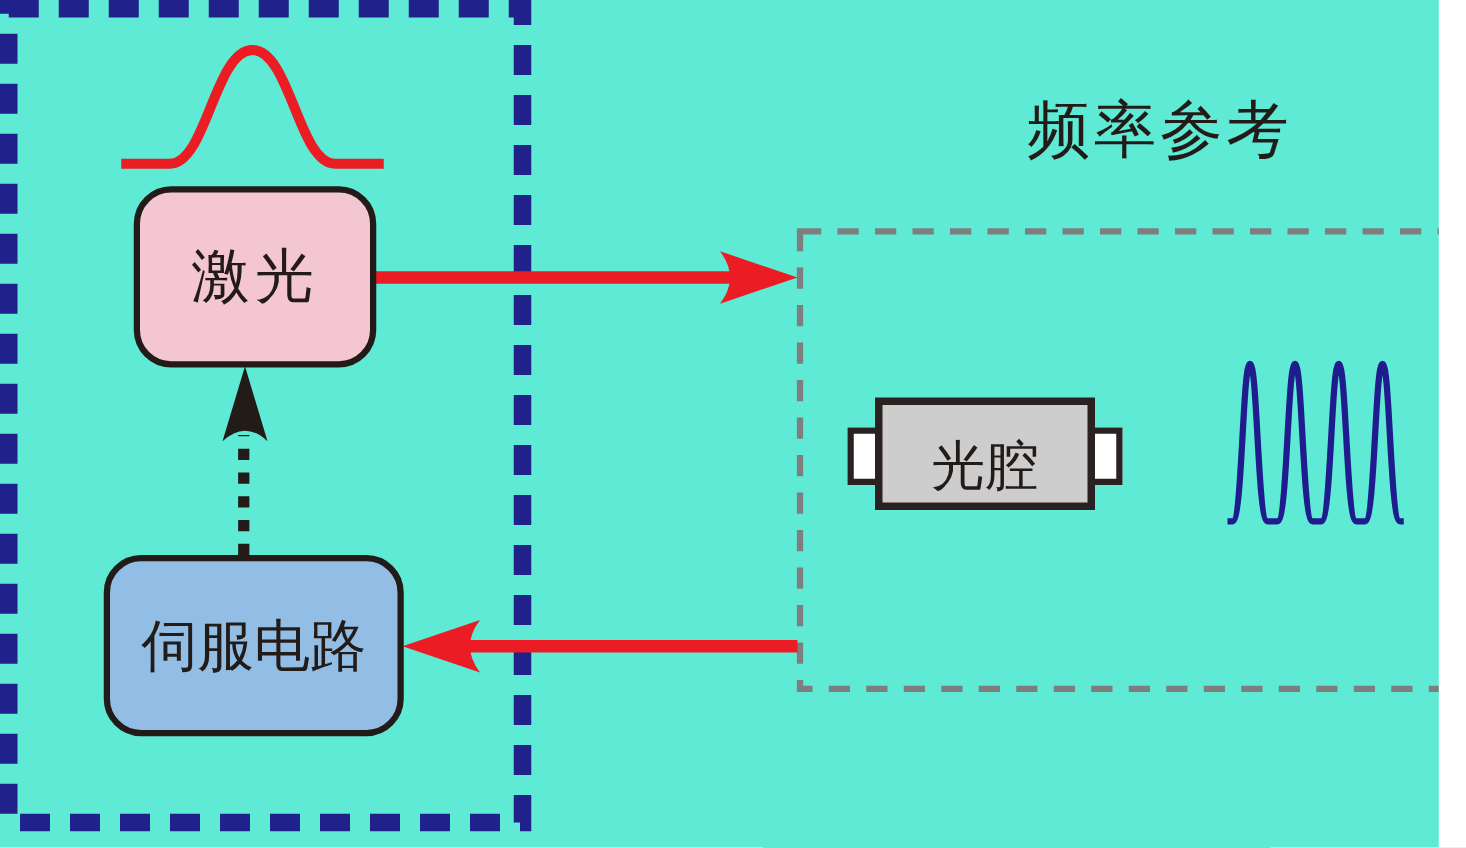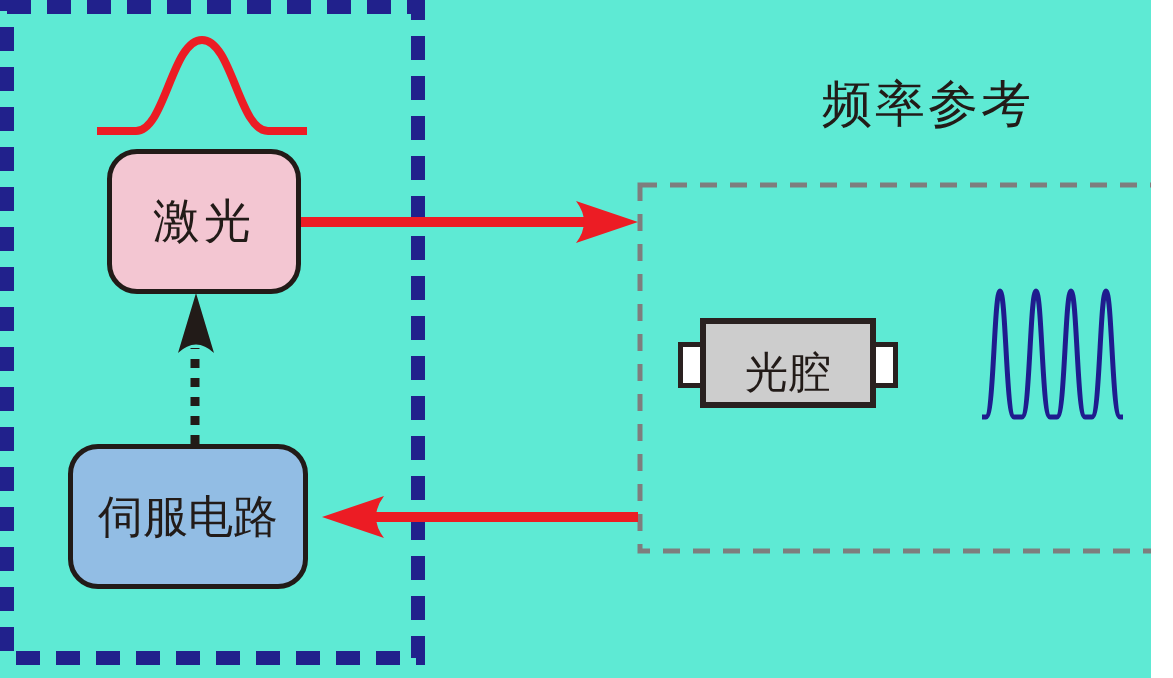--- a/index.html
+++ b/index.html
@@ -20,21 +20,21 @@
   #laser-box{
     left:107px;top:149px;width:194px;height:145px;
     background:var(--pink);
     border:5px solid var(--ink);
     border-radius:30px;
     font-size:47px;
     letter-spacing:4px;
     z-index:2;
   }
   #servo-box{
-    left:68px;top:444px;width:240px;height:145px;
+    left:83px;top:444px;width:240px;height:145px;
     background:var(--light-blue);
     border:5px solid var(--ink);
     border-radius:30px;
     font-size:45px;
     z-index:2;
   }
   #cavity{position:absolute;left:676px;top:318px;width:224px;height:92px;z-index:2;}
   .cavity-tab{
     position:absolute;top:24px;width:30px;height:46px;
     background:#ffffff;

